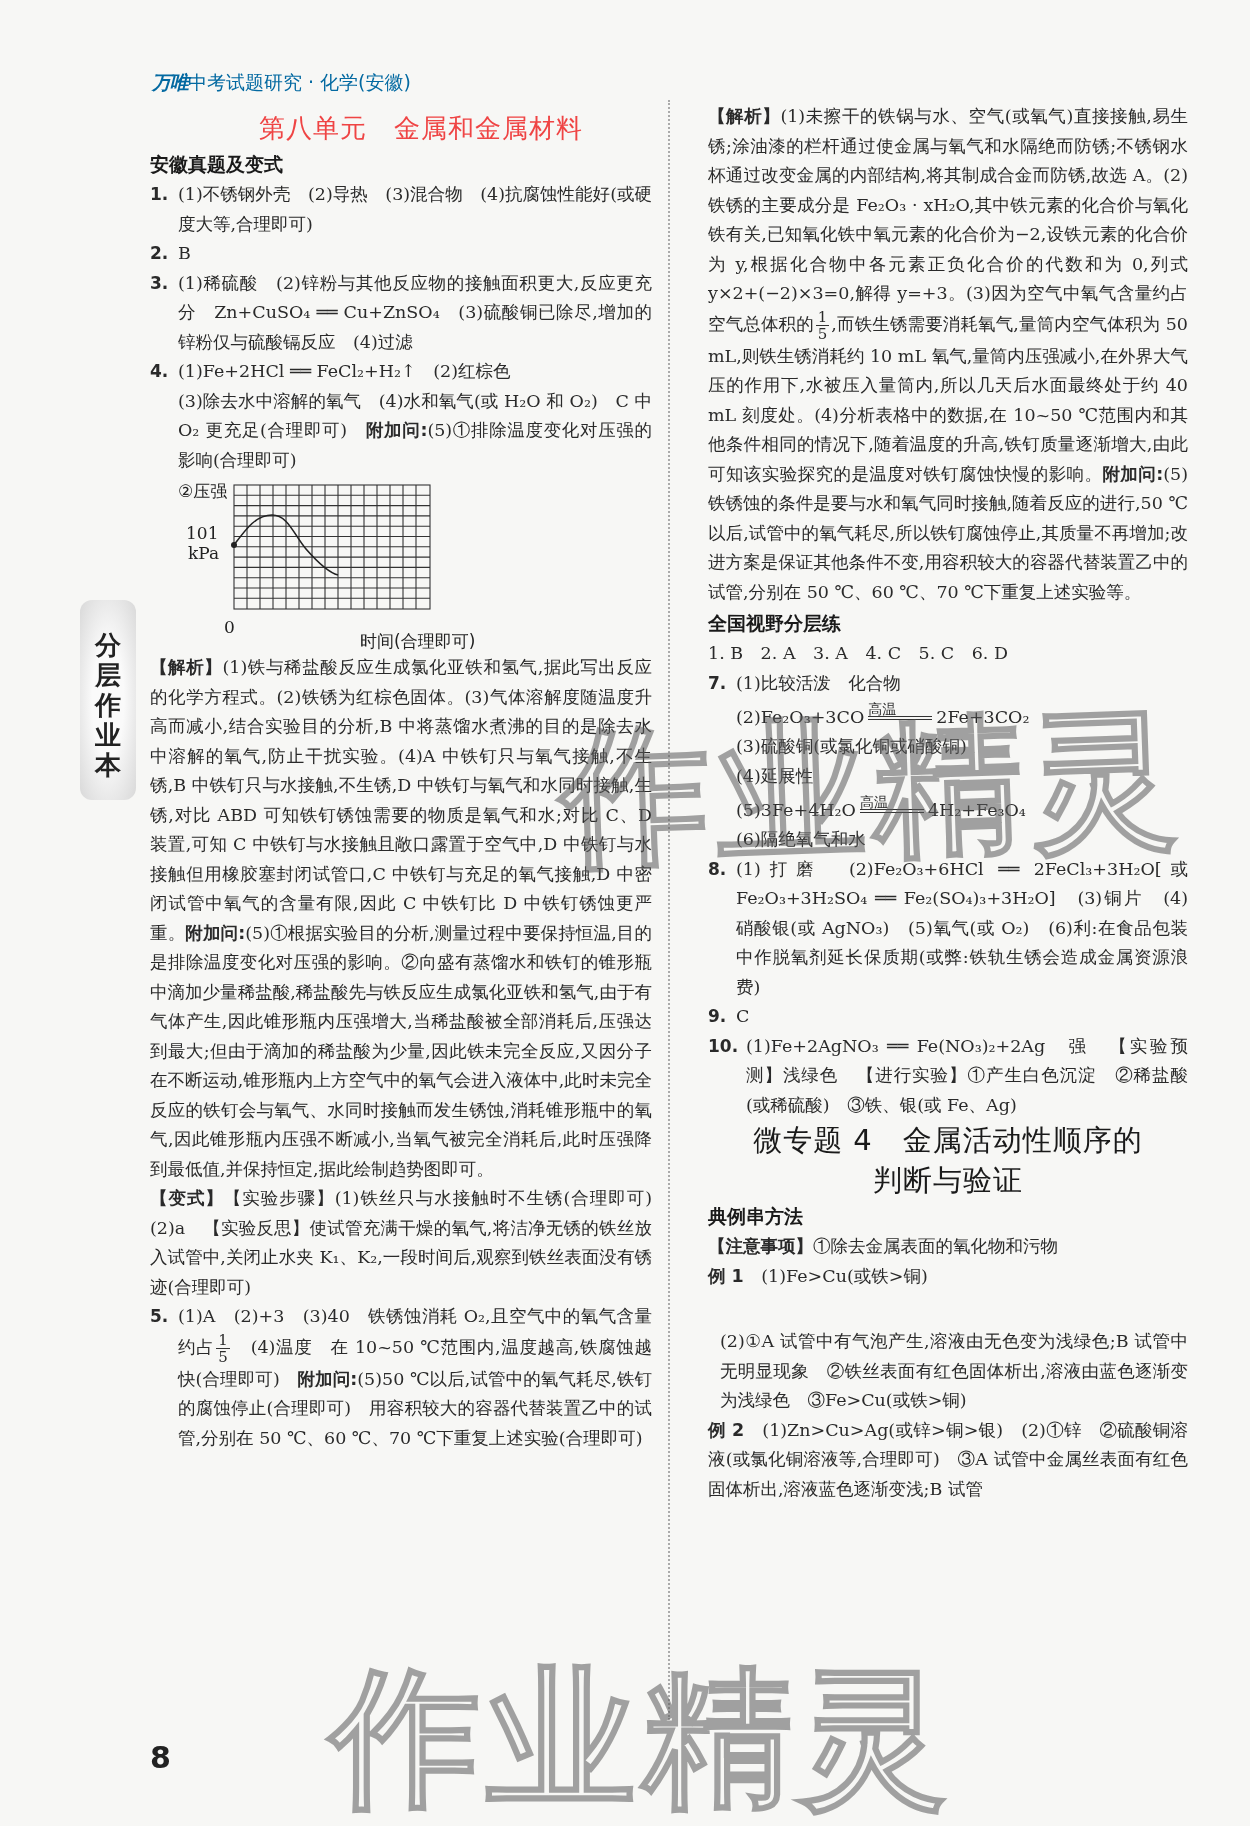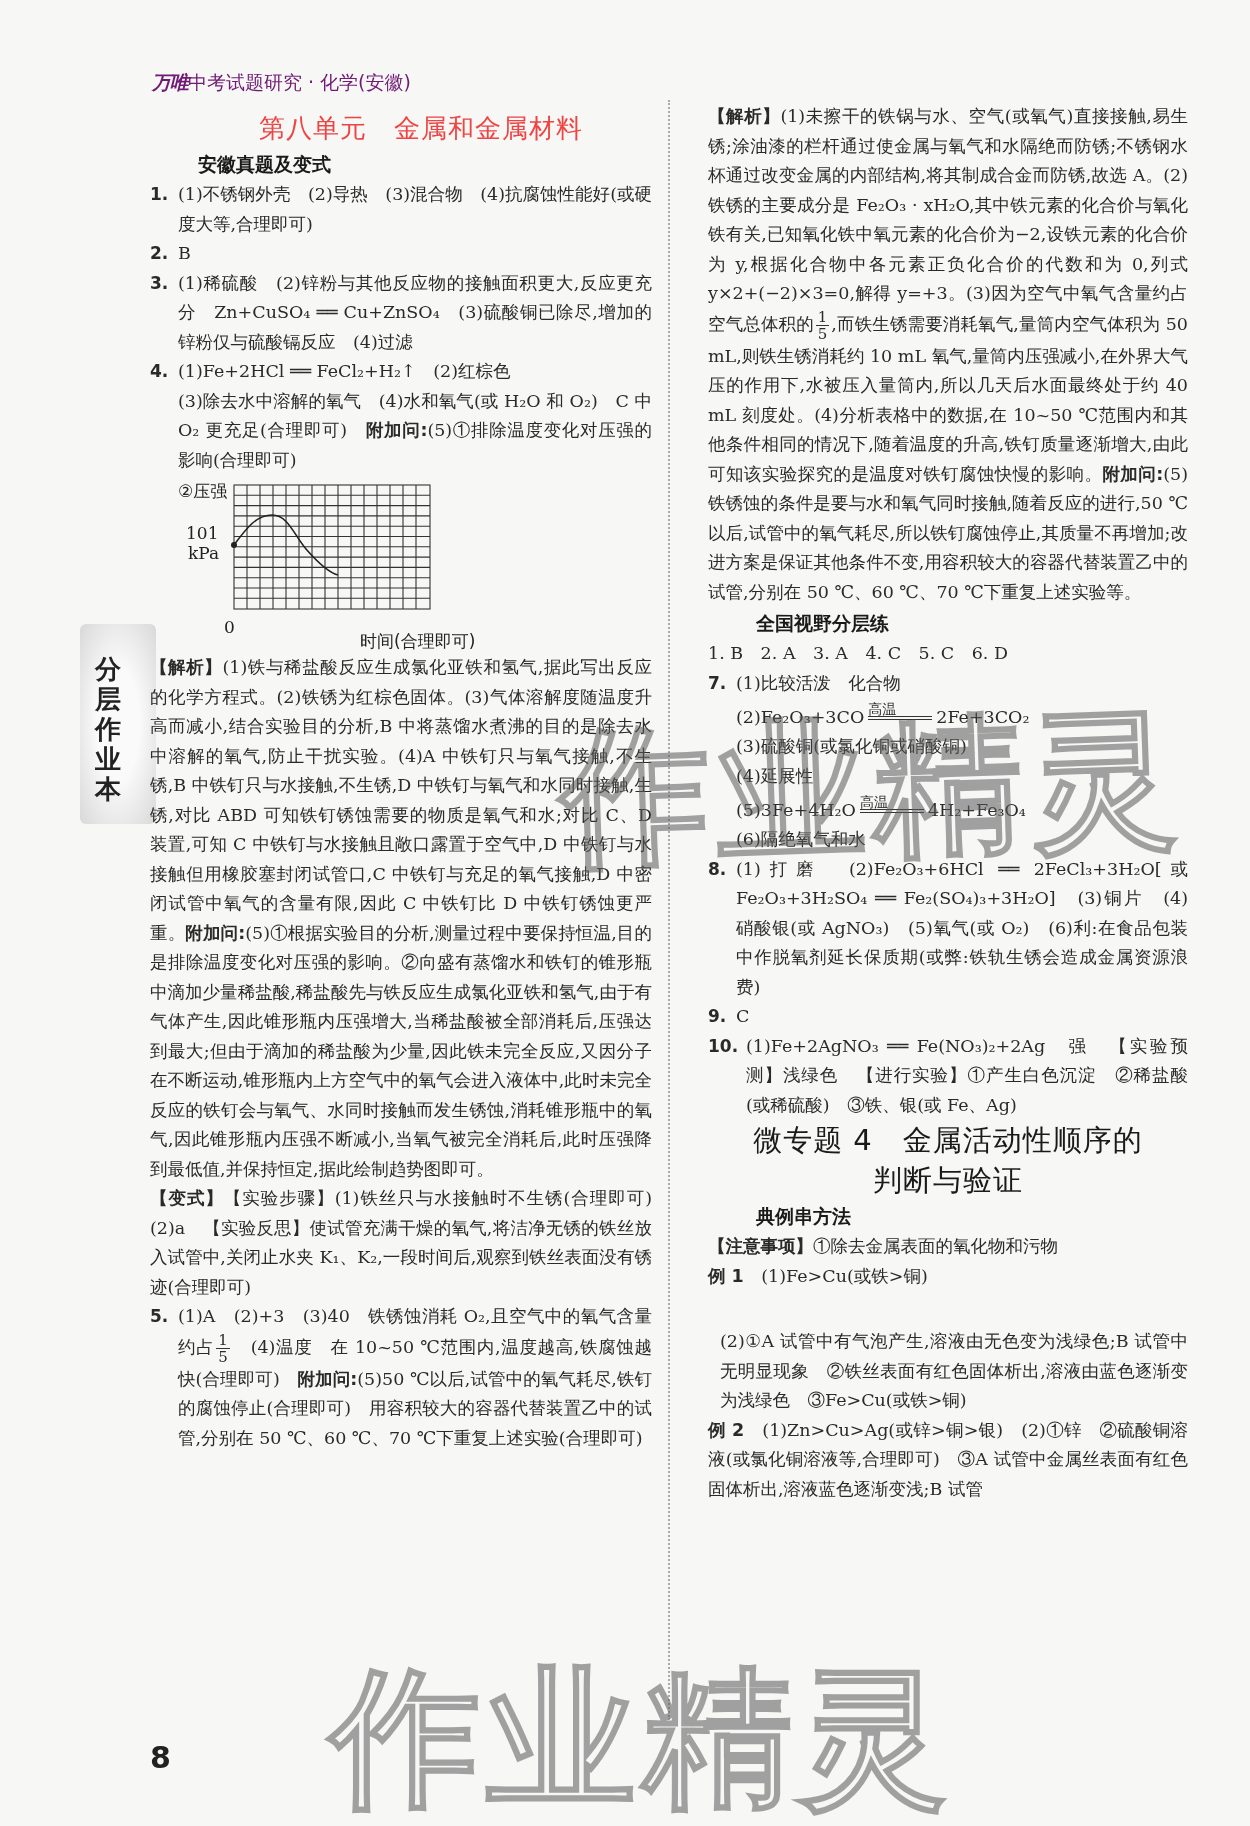--- a/index.html
+++ b/index.html
@@ -3,37 +3,37 @@
   <meta charset="utf-8">
   <style>
     html, body { margin: 0; padding: 0; }
     body {
       width: 1250px; height: 1826px; background: #f7f7f5; position: relative; overflow: hidden;
       font-family: "DejaVu Serif", "Liberation Serif", serif; color: #2a2a2a;
     }
     .page { position: absolute; left: 0; top: 0; width: 1250px; height: 1826px; }
     .header {
       position: absolute; left: 152px; top: 70px; font-size: 19px;
-      font-family: "DejaVu Sans", sans-serif; color: #701a75;
+      font-family: "DejaVu Sans", sans-serif; color: #0369a1;
     }
     .header .brand { font-weight: bold; font-style: italic; letter-spacing: -1px; }
     .col { position: absolute; font-size: 17.5px; line-height: 29.5px; }
     .col-left { left: 150px; top: 108px; width: 502px; }
     .col-right { left: 708px; top: 102px; width: 480px; }
     .divider {
       position: absolute; left: 668px; top: 100px; width: 0; height: 1620px;
       border-left: 2px dotted #aaa;
     }
     .unit-title {
       font-family: "DejaVu Sans", sans-serif; font-size: 26px; text-align: center;
       line-height: 40px; margin-left: 40px; letter-spacing: 1px; color: #ef4444;
     }
     .sec-title {
       font-family: "DejaVu Sans", sans-serif; font-weight: bold; font-size: 19px;
-      line-height: 32px; color: #1a1a1a; margin-left: 48px;
+      line-height: 32px; color: #1a1a1a;
     }
     .item { display: flex; }
     .item .num {
       flex: 0 0 auto; width: 28px; font-family: "DejaVu Sans", sans-serif; font-weight: bold;
       font-size: 17px;
     }
     .item .num.wide { width: 38px; }
     .item .body { flex: 1 1 auto; text-align: justify; }
     .para { text-align: justify; }
     .tag { font-weight: bold; font-family: "DejaVu Sans", sans-serif; }
@@ -41,23 +41,23 @@
     .indent2 { padding-left: 12px; margin-top: 36px; }
     .frac { display: inline-block; vertical-align: middle; text-align: center; font-size: 15px; line-height: 16px; margin: 0 2px; }
     .frac .n { display: block; border-bottom: 1px solid #333; padding: 0 2px; }
     .frac .d { display: block; }
     .eq-cond { display: inline-block; text-align: left; vertical-align: bottom; line-height: 14px; margin: 4px 4px; }
     .eq-cond .cond { display: block; font-size: 14px; font-family: "DejaVu Sans", sans-serif; }
     .eq-cond .bar { display: block; border-top: 1px solid #333; border-bottom: 1px solid #333; height: 2px; width: 64px; margin-bottom: 8px; }
     .chart-wrap { position: relative; height: 176px; margin-top: 2px; }
     .chart-wrap svg { position: absolute; left: 0; top: 0; }
     .side-tab {
-      position: absolute; left: 80px; top: 624px; width: 76px; height: 200px;
+      position: absolute; left: 80px; top: 600px; width: 56px; height: 200px;
       background: radial-gradient(ellipse at center, #fafafa 40%, #d8d8d8 100%);
-      border-radius: 6px;
+      border-radius: 12px;
     }
     .side-tab .txt {
       position: absolute; left: 10px; top: 30px; width: 36px; font-family: "DejaVu Sans", sans-serif;
       font-weight: bold; font-size: 26px; line-height: 30px; text-align: center; color: #222;
     }
     .page-num {
       position: absolute; left: 150px; top: 1740px; font-family: "DejaVu Sans", sans-serif;
       font-weight: bold; font-size: 30px; color: #222;
     }
     .micro-title {

